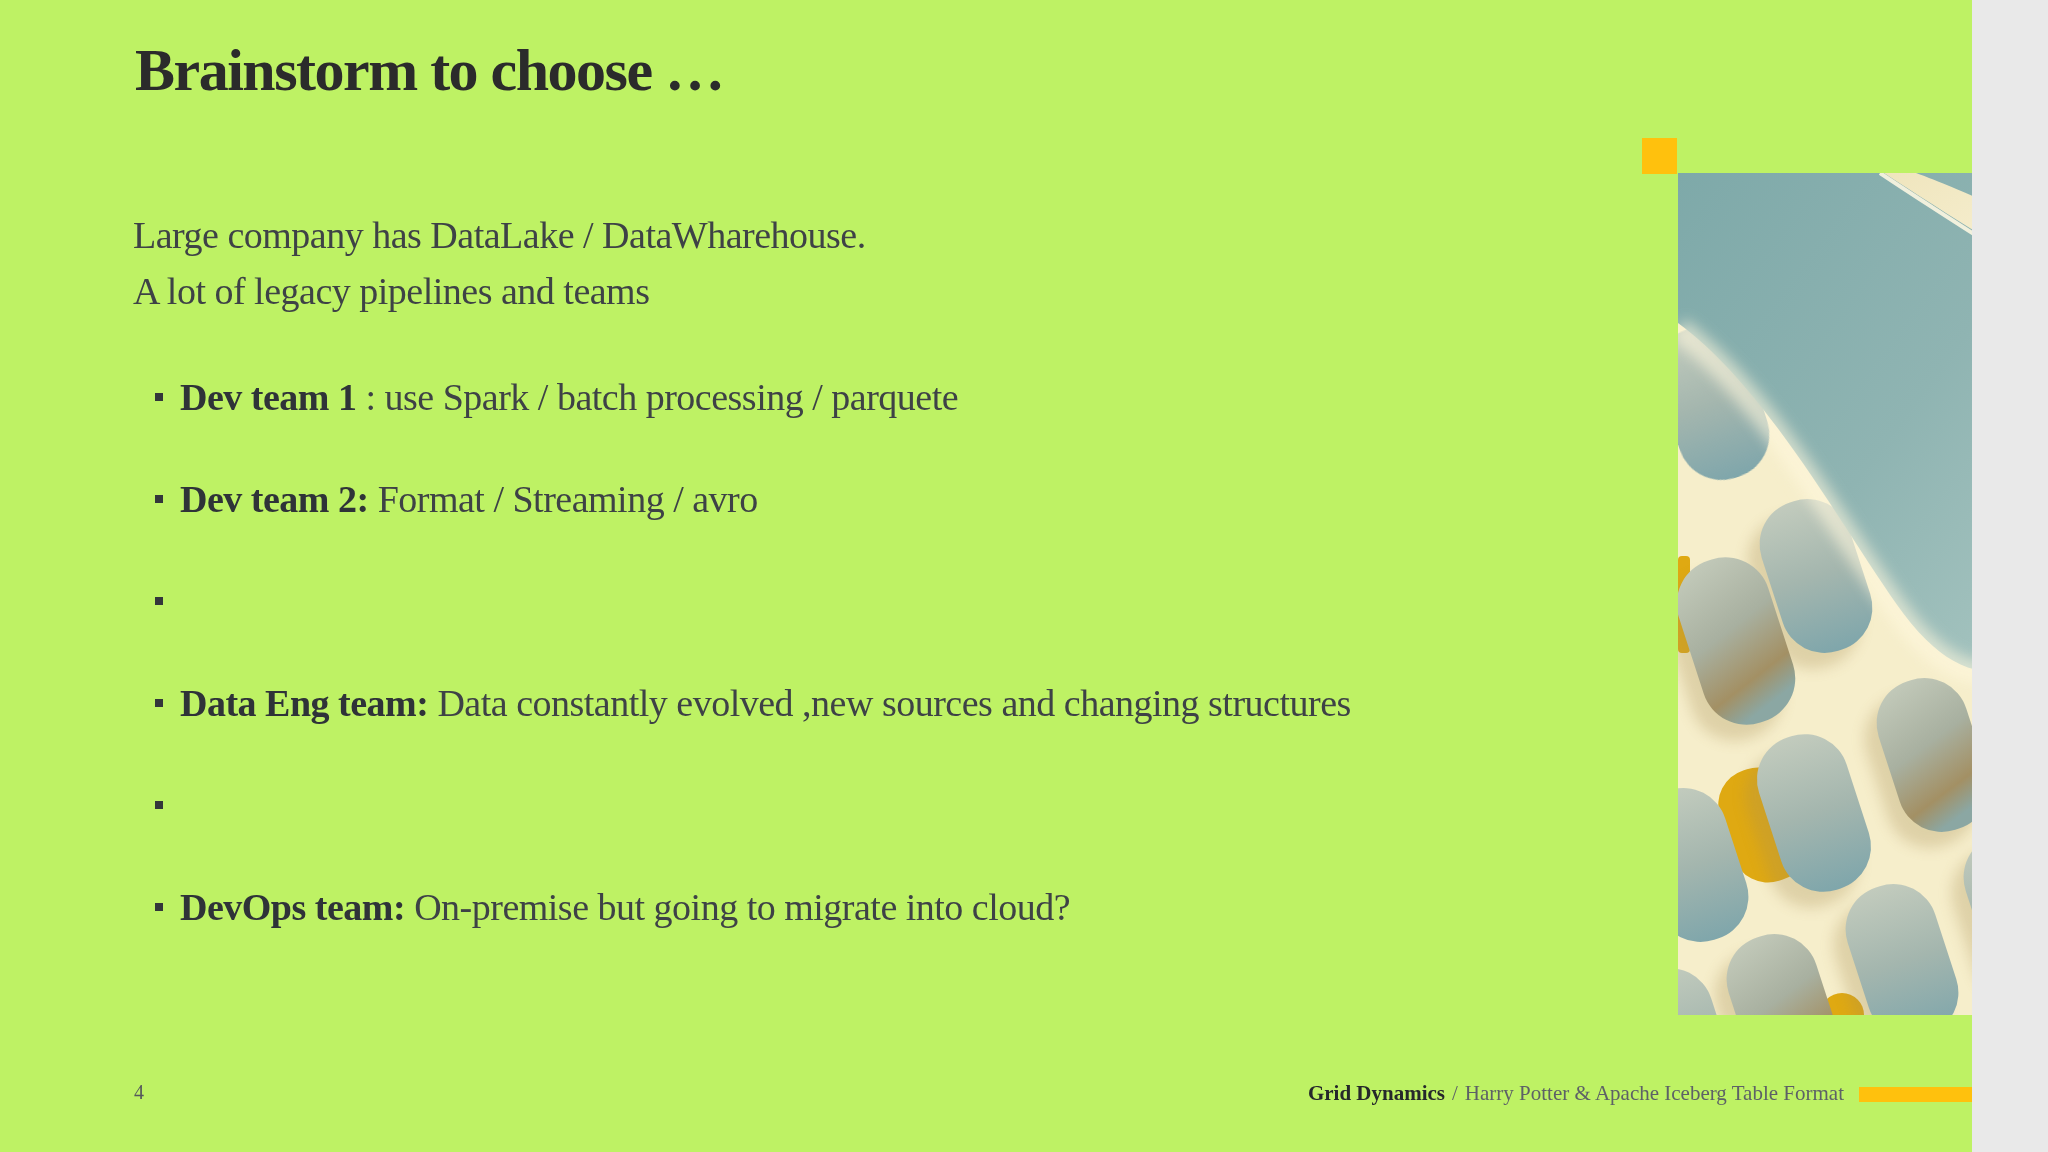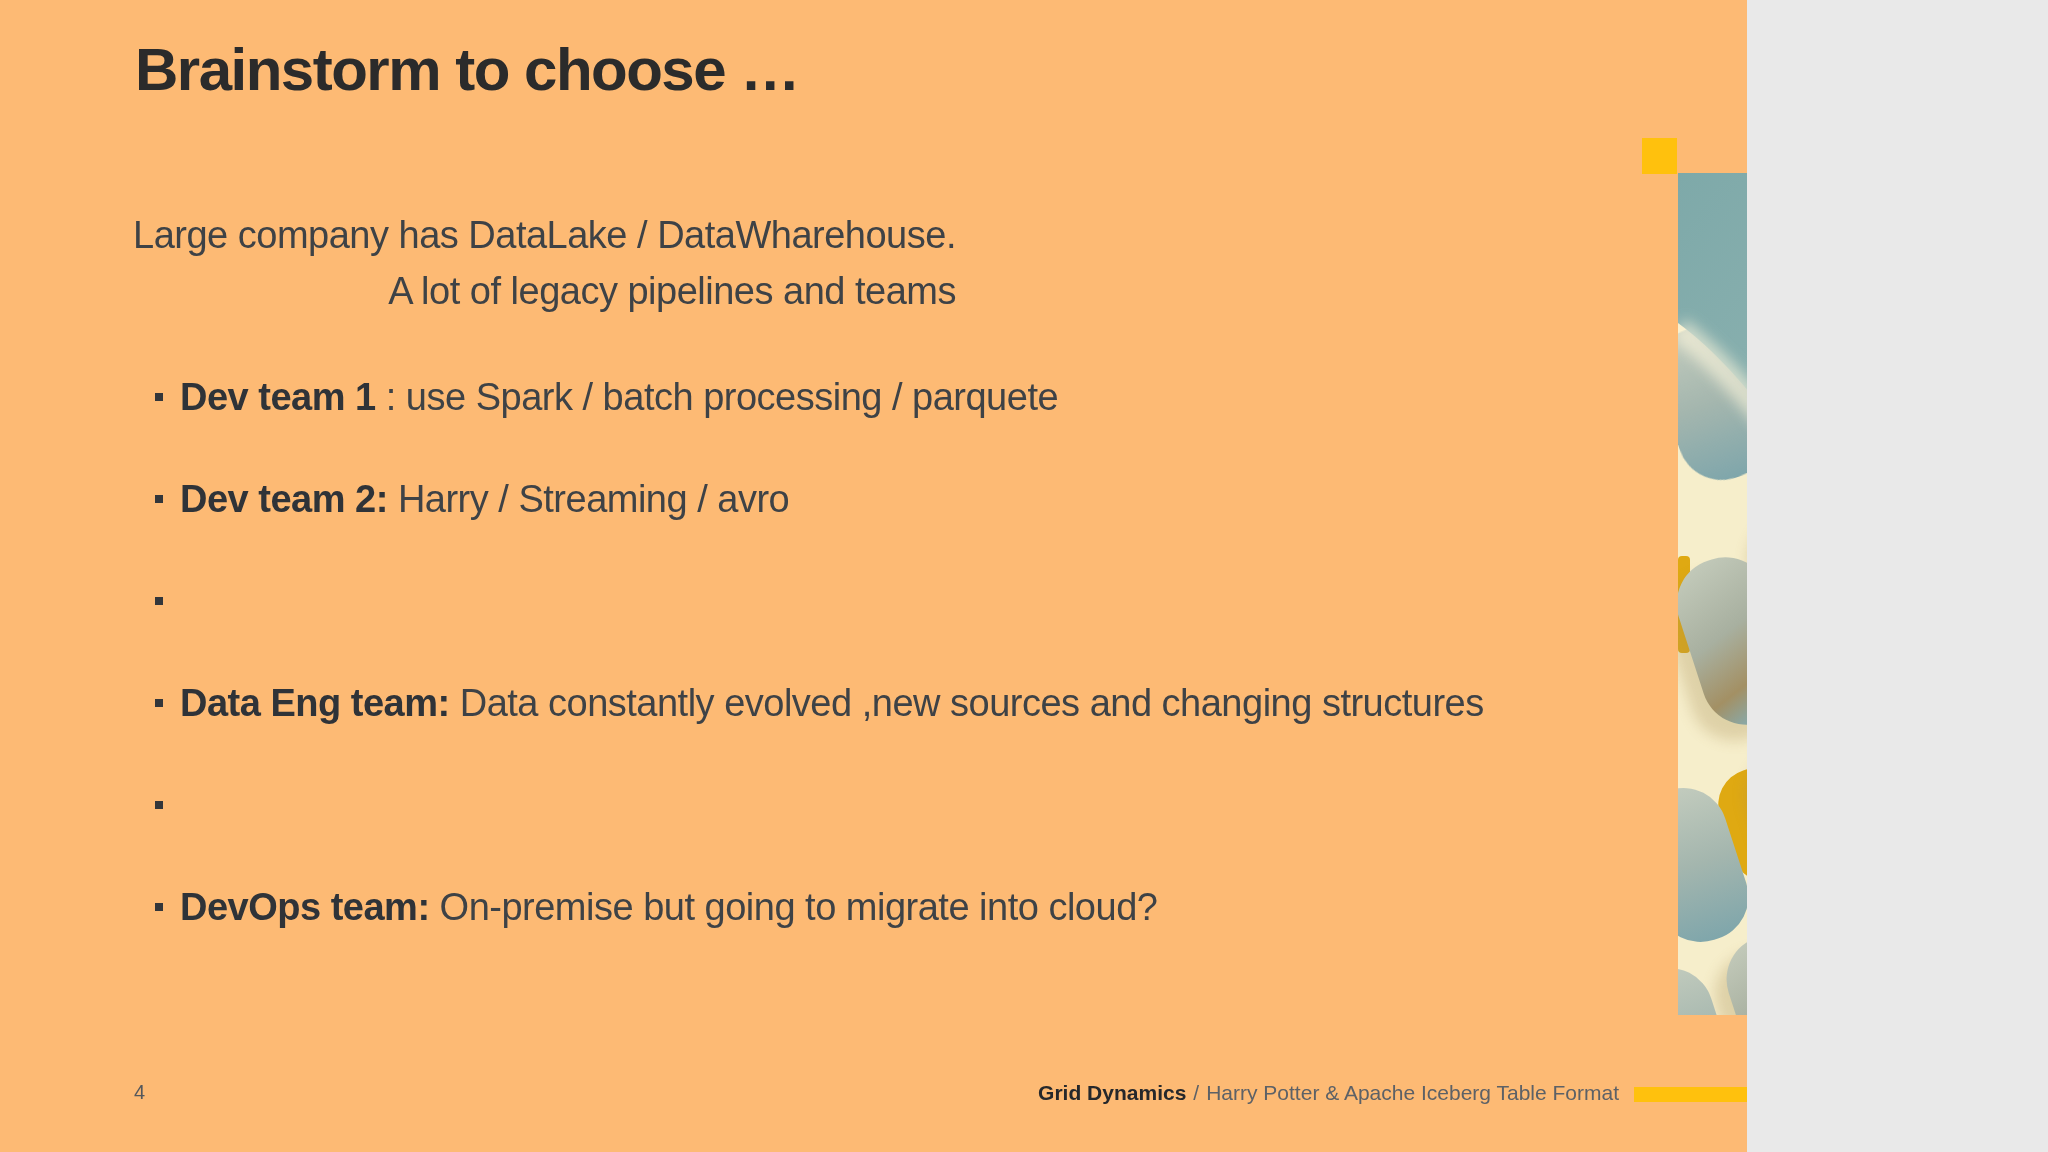--- a/index.html
+++ b/index.html
@@ -1,33 +1,32 @@
 <!DOCTYPE html>
 <html><head>
 <meta charset="utf-8">
 <style>
   html,body{margin:0;padding:0;background:#e9e9e9;}
   .slide{
     position:relative;
-    width:1747px;height:1152px;
-    background:#fdba74;
+    width:1972px;height:1152px;
+    background:#bef264;
     overflow:hidden;
-    font-family:Liberation Sans, sans-serif;
+    font-family:Liberation Serif, serif;
   }
   .title{
     position:absolute;left:135px;top:34px;
     margin:0;
     font-size:60px;font-weight:bold;letter-spacing:-1.5px;
     color:#2b2b2b;line-height:1.2;
   }
   .intro{
     position:absolute;left:133px;top:207px;
     font-size:38px;line-height:56px;letter-spacing:-0.5px;
     color:#3e4246;
-    text-align:right;
   }
   .bullets{
     position:absolute;left:155px;top:373px;
     margin:0;padding:0;list-style:none;
     font-size:38px;letter-spacing:-0.5px;color:#3e4246;
   }
   .bullets li{
     display:flex;align-items:center;
     line-height:48px;height:48px;
     margin:0 0 54px 0;white-space:nowrap;
@@ -74,21 +73,21 @@
     <div>A lot of legacy pipelines and teams</div>
   </div>
 
   <ul class="bullets">
     <li>
       <span class="dot"></span>
       <span><b>Dev team 1</b><span> : use Spark / batch processing / parquete</span></span>
     </li>
     <li>
       <span class="dot"></span>
-      <span><b>Dev team 2:</b><span> Harry / Streaming / avro</span></span>
+      <span><b>Dev team 2:</b><span> Format / Streaming / avro</span></span>
     </li>
     <li>
       <span class="dot"></span>
     </li>
     <li>
       <span class="dot"></span>
       <span><b>Data Eng team:</b><span> Data constantly evolved ,new sources and changing structures</span></span>
     </li>
     <li>
       <span class="dot"></span>

